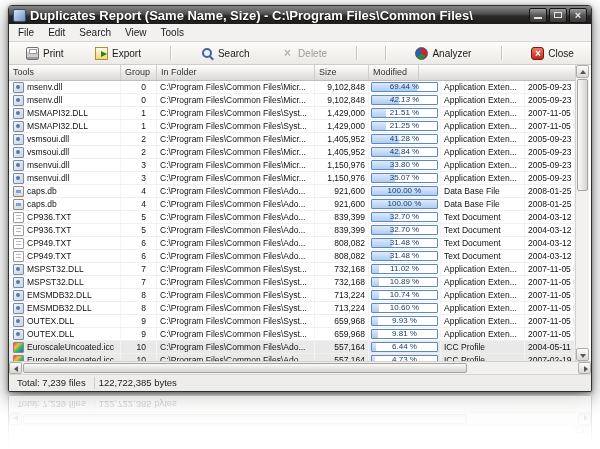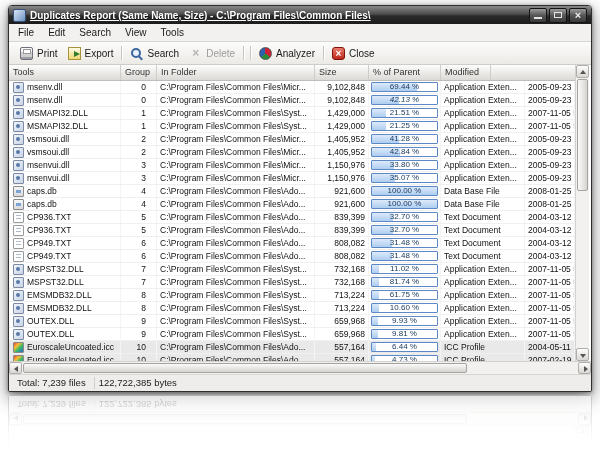--- a/index.html
+++ b/index.html
@@ -6,37 +6,37 @@
   .page{width:600px;height:449px;overflow:hidden;box-sizing:border-box;padding:5px 8px 0 8px;
         font-family:"Liberation Sans",sans-serif;background:#fff;}
   .window{width:582px;background:#fff;border:1px solid #2e2e2e;border-radius:4px 4px 2px 2px;
           box-shadow:0 6px 18px rgba(0,0,0,.5),0 1px 4px rgba(0,0,0,.4);overflow:hidden;}
 
   
   .titlebar{height:18px;background:linear-gradient(#8a8a8a,#4d4d4d 45%,#2b2b2b 55%,#1c1c1c);
             display:flex;align-items:center;padding:0 4px;color:#fff;}
   .appicon{width:11px;height:11px;margin-right:4px;flex:none;
            background:linear-gradient(135deg,#d8e5f4,#6f94c4);border:1px solid #35507a;border-radius:2px;}
-  .apptitle{font-size:10px;font-weight:bold;flex:1;white-space:nowrap;overflow:hidden;
-            text-shadow:0 1px 1px rgba(0,0,0,.7);text-decoration:underline;}
+  .apptitle{font-size:13px;font-weight:bold;flex:1;white-space:nowrap;overflow:hidden;
+            text-shadow:0 1px 1px rgba(0,0,0,.7);}
   .wbtn{width:16px;height:13px;margin-left:2px;flex:none;border:1px solid #141414;border-radius:2px;
         background:linear-gradient(#9a9a9a,#565656 50%,#3a3a3a);position:relative;}
   .wbtn.min::after{content:'';position:absolute;left:4px;right:4px;bottom:3px;height:2px;background:#e6e6e6;}
   .wbtn.max::after{content:'';position:absolute;left:4px;top:3px;width:6px;height:4px;border:1px solid #e6e6e6;}
   .wbtn.cls::after{content:'×';position:absolute;left:0;right:0;top:-1px;text-align:center;
                    color:#eee;font-size:11px;line-height:14px;font-weight:bold;}
 
   
   .menubar{height:17px;background:#f2f1ef;border-bottom:1px solid #d8d6d2;display:flex;
            align-items:center;padding:0 2px;font-size:10px;color:#1a1a1a;}
   .mitem{padding:1px 7px;}
 
   
   .toolbar{height:22px;background:linear-gradient(#fcfcfb,#eceae6);border-bottom:1px solid #cfcdc8;
-           display:flex;align-items:center;padding:0 6px;font-size:10px;color:#1a1a1a;}
+           display:flex;align-items:center;padding:0 12px;font-size:10px;color:#1a1a1a;justify-content:space-between;}
   .tbtn{display:flex;align-items:center;padding:2px 5px;border-radius:2px;}
   .tbtn.disabled{color:#9b9b9b;}
   .tsep{width:1px;height:14px;background:#c9c6c1;margin:0 3px;box-shadow:1px 0 0 #fff;}
   .dd{width:0;height:0;border-left:3px solid transparent;border-right:3px solid transparent;
       border-top:3px solid #444;margin-left:4px;}
   .tbicon{width:13px;height:13px;margin-right:4px;position:relative;flex:none;box-sizing:border-box;}
   .printer-icon{background:linear-gradient(#f8f8f8 0 4px,#cfcfcf 4px 9px,#9d9da4 9px);
                 border:1px solid #70707a;border-radius:2px;}
   .printer-icon::after{content:'';position:absolute;left:2px;top:1px;width:6px;height:3px;background:#fff;border:1px solid #999;}
   .export-icon{background:linear-gradient(#fffbe8,#f0d870);border:1px solid #a8923a;}
@@ -177,21 +177,20 @@
         </div>
       </div>
 
     <div class="gridwrap">
       <div class="gridmain">
         <div class="ghead">
             <div class="hcell" style="width: 112px;">Tools</div>
             <div class="hcell" style="width: 36px;">Group</div>
             <div class="hcell" style="width: 158px;">In Folder</div>
             <div class="hcell" style="width: 54px;">Size</div>
-            <div class="hcell" style="width: 72px;">% of Parent</div>
             <div class="hcell" style="width: 50px;">Modified</div>
           </div>
         <div class="gbody">
             <div class="grow">
               <div class="gcell" style="width: 112px;">
                 <span class="fi dll-file-icon"></span>
                 <span class="ntext">msenv.dll</span>
               </div>
               <div class="gcell grp" style="width: 36px;">0</div>
               <div class="gcell" style="width: 158px;">C:\Program Files\Common Files\Micr...</div>
@@ -447,38 +446,38 @@
               <div class="gcell" style="width: 112px;">
                 <span class="fi dll-file-icon"></span>
                 <span class="ntext">MSPST32.DLL</span>
               </div>
               <div class="gcell grp" style="width: 36px;">7</div>
               <div class="gcell" style="width: 158px;">C:\Program Files\Common Files\Syst...</div>
               <div class="gcell num" style="width: 54px;">732,168</div>
               <div class="gcell pct" style="width: 72px;">
                 <div class="pbar">
                   <div class="pfill" style="width: 10.89%;"></div>
-                  <div class="plbl">81.74 %</div>
+                  <div class="plbl">10.89 %</div>
                 </div>
               </div>
               <div class="gcell" style="width: 84px;">Application Exten...</div>
               <div class="gcell" style="width: 50px;">2007-11-05 5:18</div>
             </div>
             <div class="grow">
               <div class="gcell" style="width: 112px;">
                 <span class="fi dll-file-icon"></span>
                 <span class="ntext">EMSMDB32.DLL</span>
               </div>
               <div class="gcell grp" style="width: 36px;">8</div>
               <div class="gcell" style="width: 158px;">C:\Program Files\Common Files\Syst...</div>
               <div class="gcell num" style="width: 54px;">713,224</div>
               <div class="gcell pct" style="width: 72px;">
                 <div class="pbar">
                   <div class="pfill" style="width: 10.74%;"></div>
-                  <div class="plbl">61.75 %</div>
+                  <div class="plbl">10.74 %</div>
                 </div>
               </div>
               <div class="gcell" style="width: 84px;">Application Exten...</div>
               <div class="gcell" style="width: 50px;">2007-11-05 5:18</div>
             </div>
             <div class="grow">
               <div class="gcell" style="width: 112px;">
                 <span class="fi dll-file-icon"></span>
                 <span class="ntext">EMSMDB32.DLL</span>
               </div>

